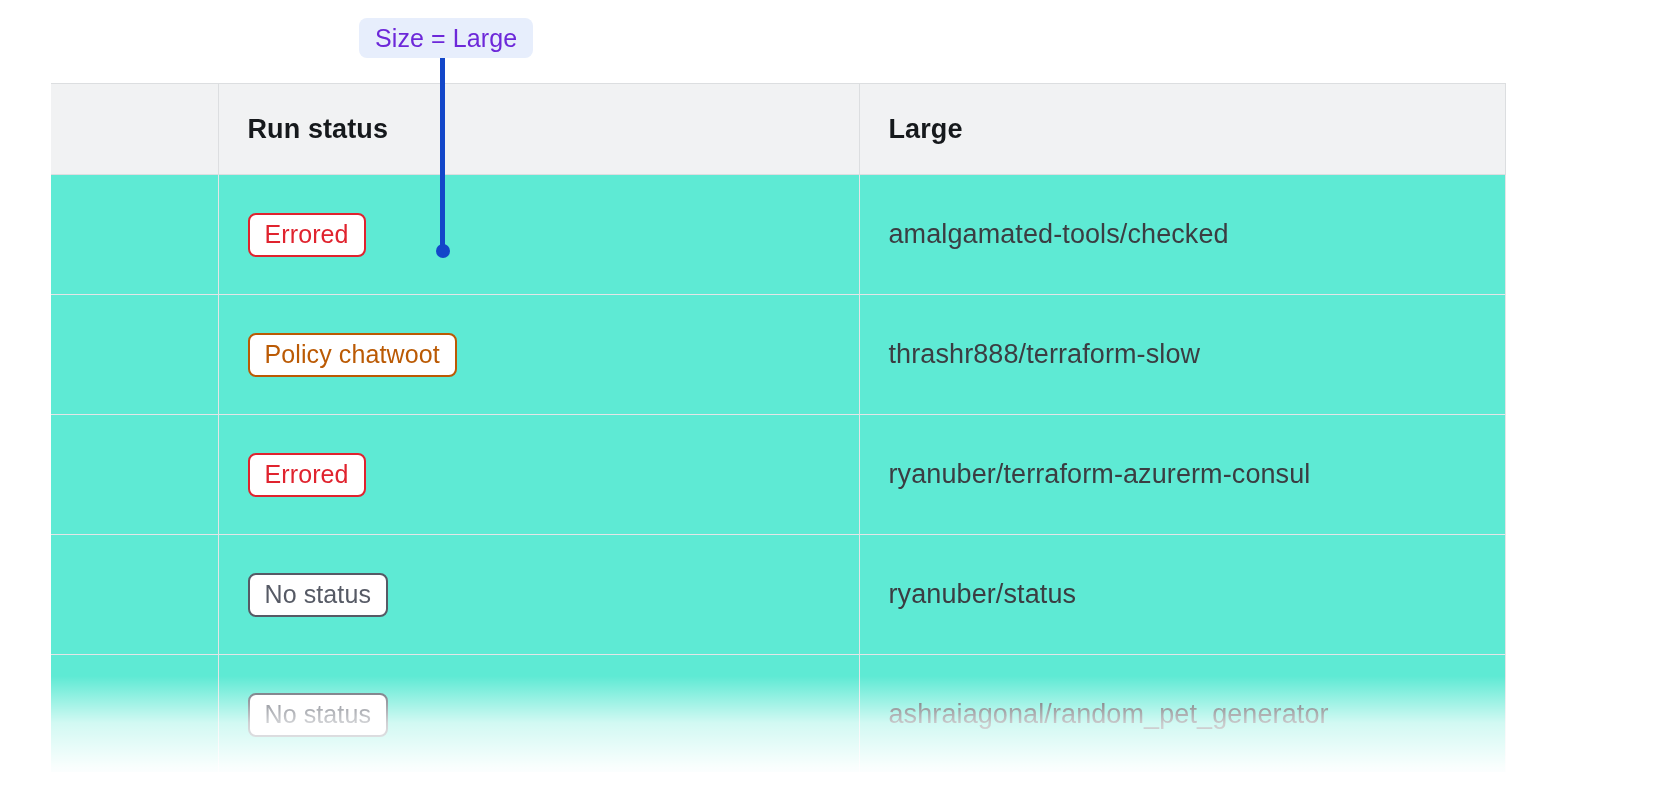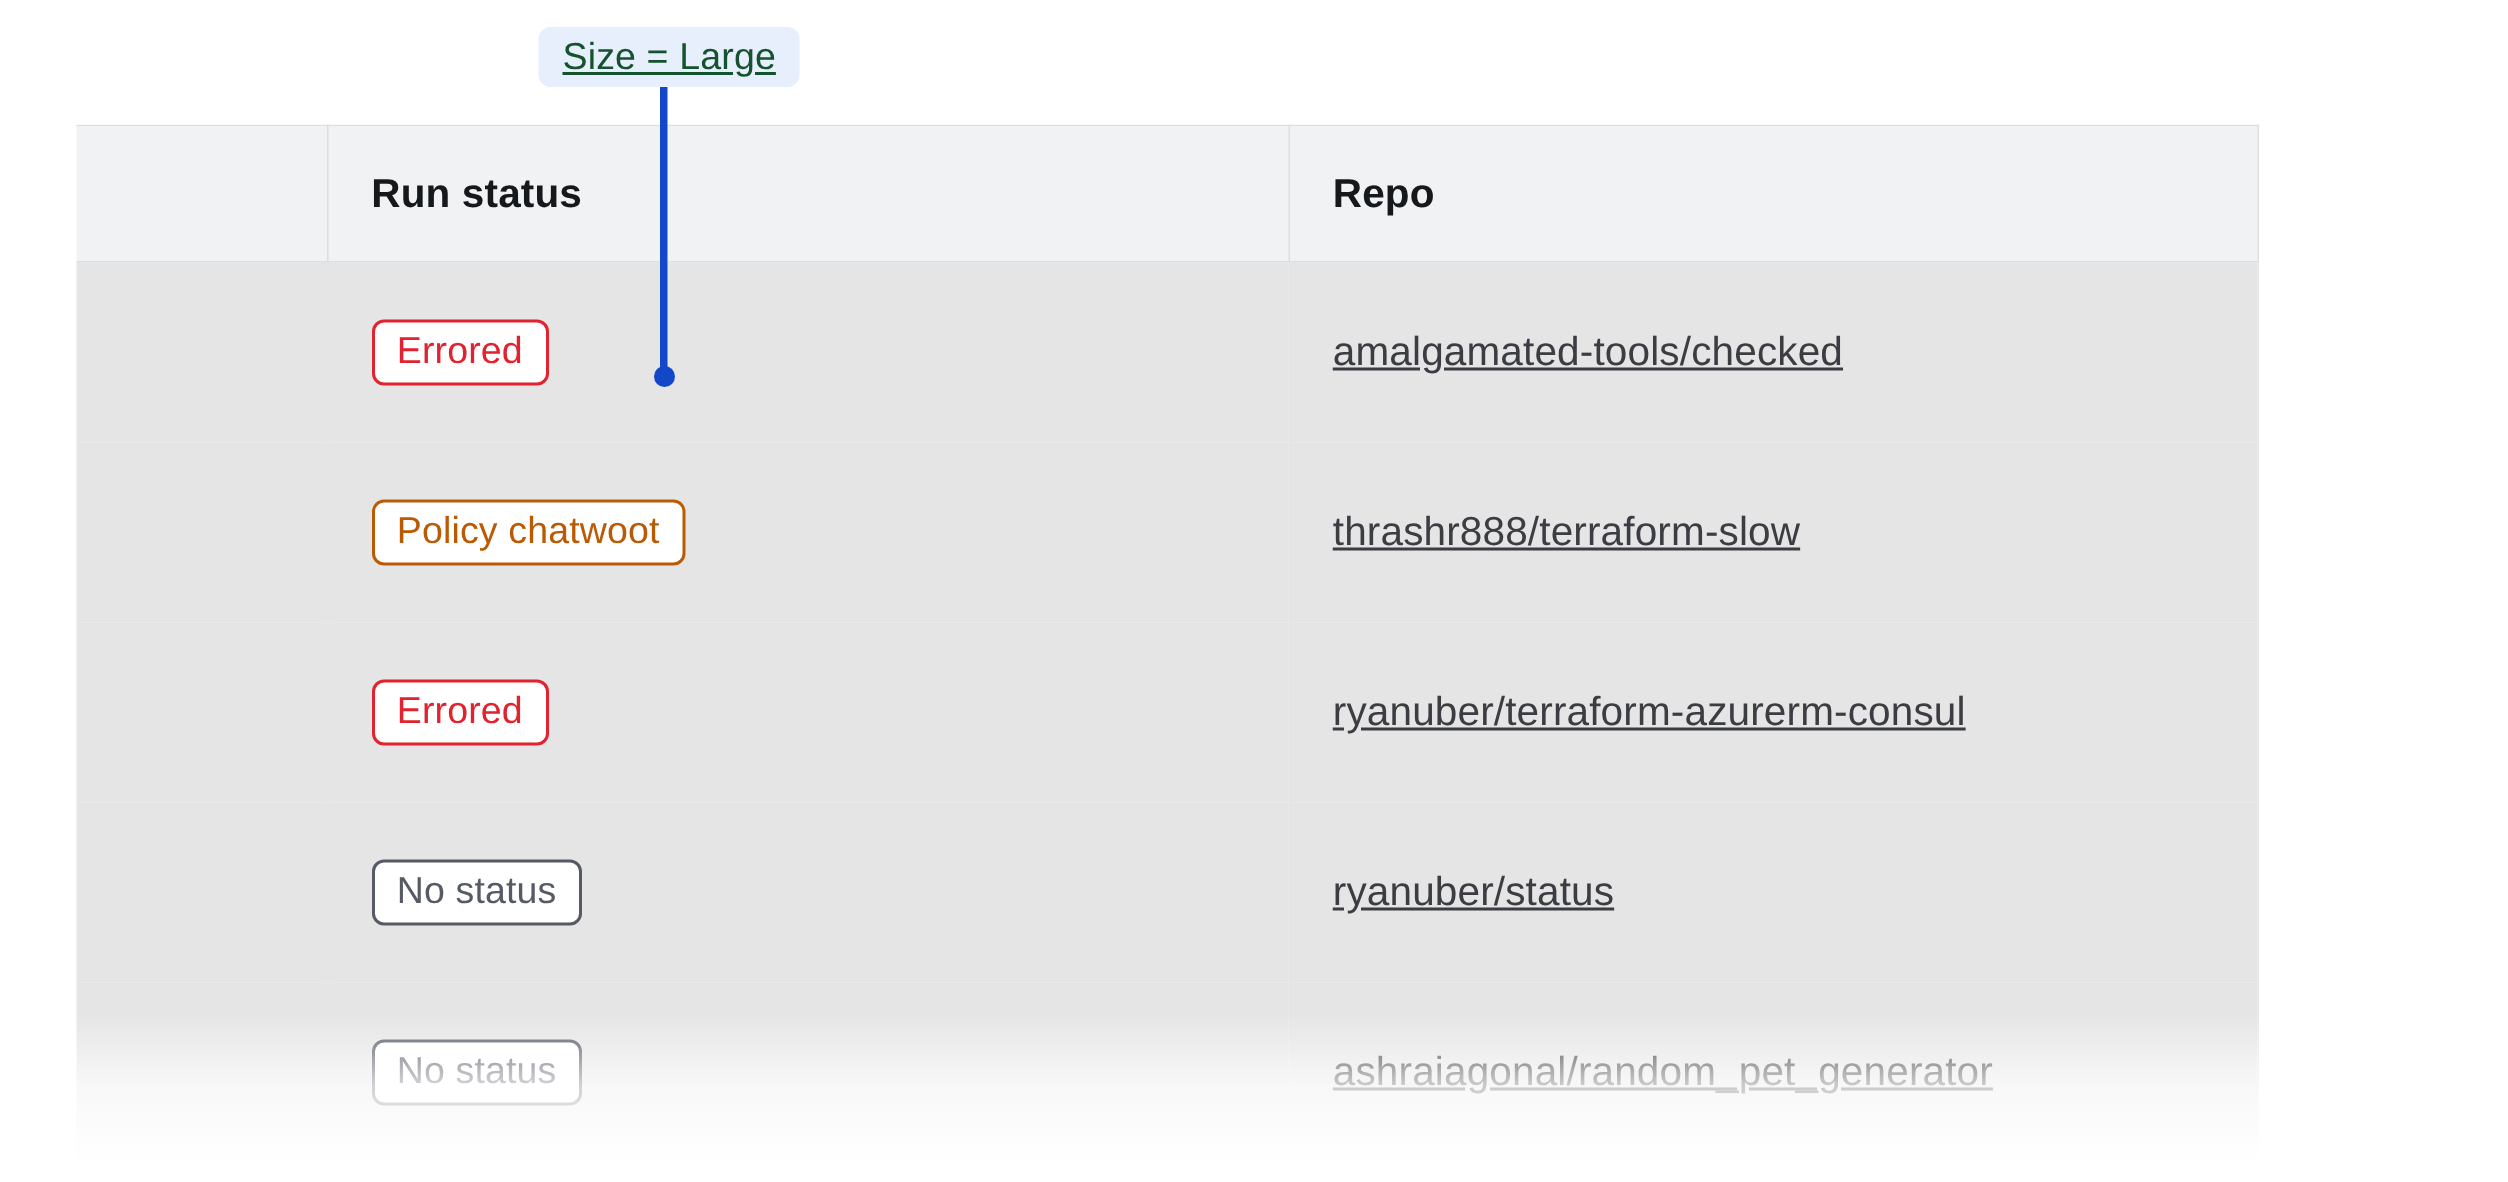--- a/index.html
+++ b/index.html
@@ -99,22 +99,21 @@
   }
   thead th.c-select-h { padding-left: 0; }
 
   tbody td {
     height: 120px;
     padding: 0 0 0 29px;
     vertical-align: middle;
     border-bottom: 1px solid #e4e5e7;
     border-right: 1px solid #e4e5e7;
     box-sizing: border-box;
-    background: #e5e5e5;
-    text-decoration: underline;
+    background: #5eead4;
   }
   tbody td.c-select-d { padding-left: 0; }
 
   td.repo-cell {
     font-size: 27px;
     font-weight: 400;
     color: #3b3d42;
     letter-spacing: 0.1px;
     white-space: nowrap;
   }
@@ -166,21 +165,21 @@
   <table class="runs-table">
     <colgroup>
       <col class="c-select">
       <col class="c-status">
       <col class="c-repo">
     </colgroup>
     <thead>
       <tr>
         <th class="c-select-h"></th>
         <th>Run status</th>
-        <th>Repo</th>
+        <th>Large</th>
       </tr>
     </thead>
     <tbody>
       <tr>
         <td class="c-select-d"></td>
         <td>
           <span class="status-pill" style="color: rgb(224, 35, 46);">
             <span>Errored</span>
           </span>
         </td>
@@ -223,18 +222,18 @@
         <td class="repo-cell">ashraiagonal/random_pet_generator</td>
       </tr>
     </tbody>
   </table>
 </div>
 
 <div id="left-fade"></div>
 <div id="bottom-fade"></div>
 
 <div id="annotation-layer">
-  <div id="annotation-badge" style="background: rgb(231, 238, 252); color: #14532d; text-decoration: underline;">
+  <div id="annotation-badge" style="background: rgb(231, 238, 252); color: #6d28d9;">
     <span>Size = Large</span>
   </div>
   <div id="annotation-connector" style="background: rgb(19, 71, 201);"></div>
   <div id="annotation-dot" style="background: rgb(19, 71, 201);"></div>
 </div>
 
 </body></html>

